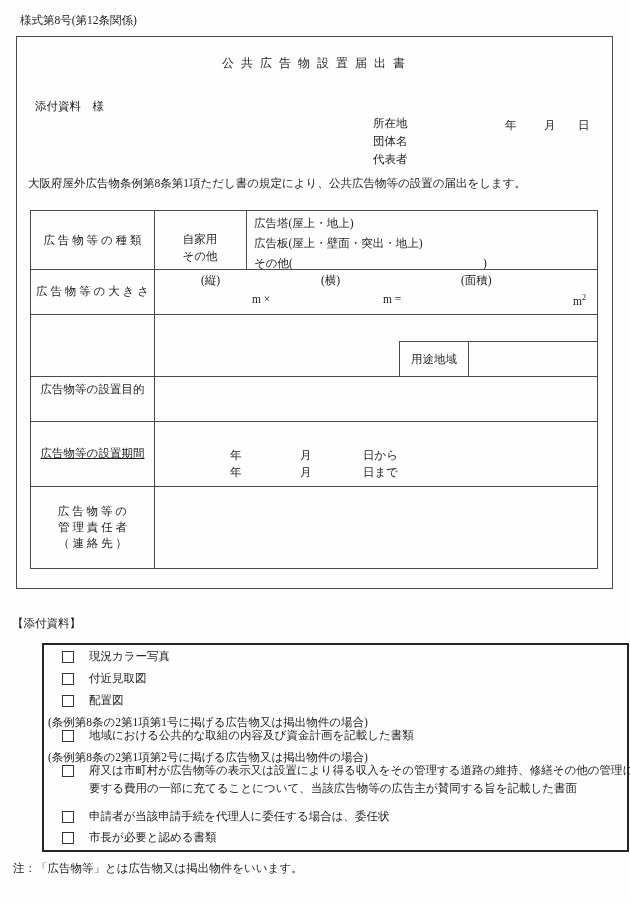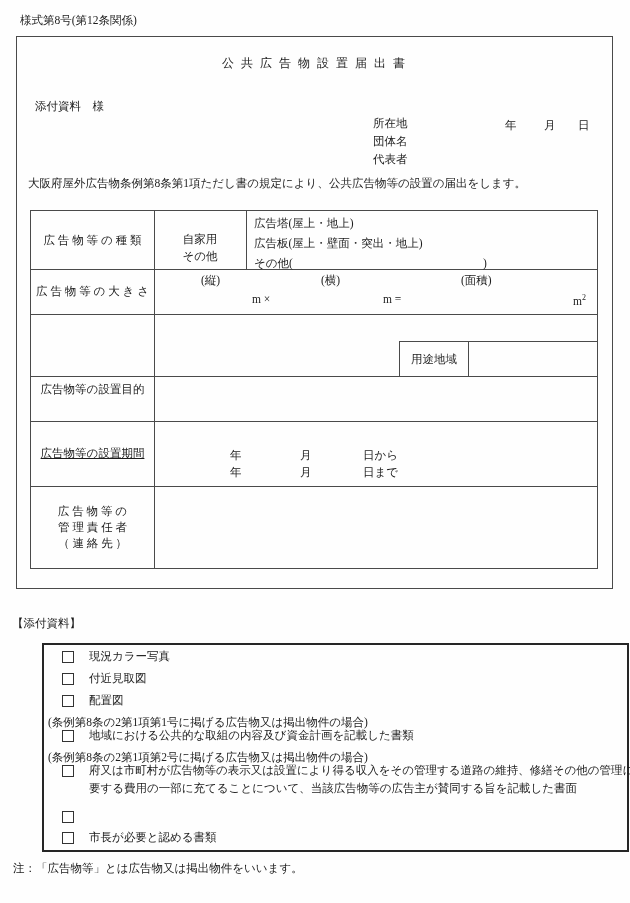--- a/index.html
+++ b/index.html
@@ -121,20 +121,21 @@
     <div class="cbl" style="left:4px;top:70px;">(条例第8条の2第1項第1号に掲げる広告物又は掲出物件の場合)</div>
     <span class="cb" style="left:18px;top:85px;"></span>
     <span class="cbl" style="left:45px;top:83px;">地域における公共的な取組の内容及び資金計画を記載した書類</span>
 
     <div class="cbl" style="left:4px;top:105px;">(条例第8条の2第1項第2号に掲げる広告物又は掲出物件の場合)</div>
     <span class="cb" style="left:18px;top:120px;"></span>
     <span class="cbl" style="left:45px;top:118px;font-family:Liberation Serif, serif;">府又は市町村が広告物等の表示又は設置により得る収入をその管理する道路の維持、修繕その他の管理に</span>
     <span class="cbl" style="left:45px;top:136px;">要する費用の一部に充てることについて、当該広告物等の広告主が賛同する旨を記載した書面</span>
 
     <span class="cb" style="left:18px;top:166px;"></span>
+    <span class="cbl" style="left:45px;top:164px;">申請者が当該申請手続を代理人に委任する場合は、委任状</span>
 
     <span class="cb" style="left:18px;top:187px;"></span>
     <span class="cbl" style="left:45px;top:185px;">市長が必要と認める書類</span>
   </div>
 
   <div class="abs" style="left:13px;top:861px;">注：「広告物等」とは広告物又は掲出物件をいいます。</div>
 
 </div>
 
 </body></html>

